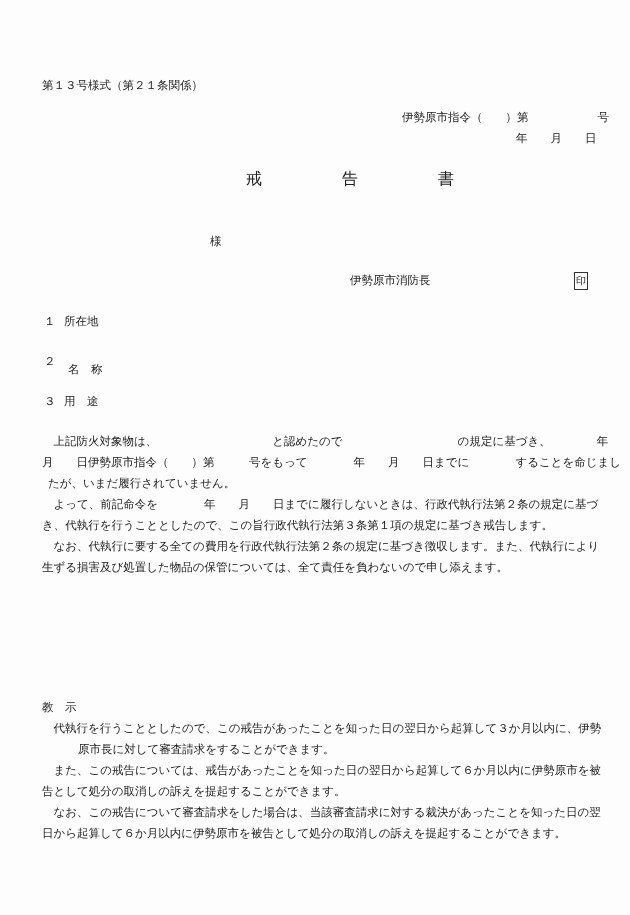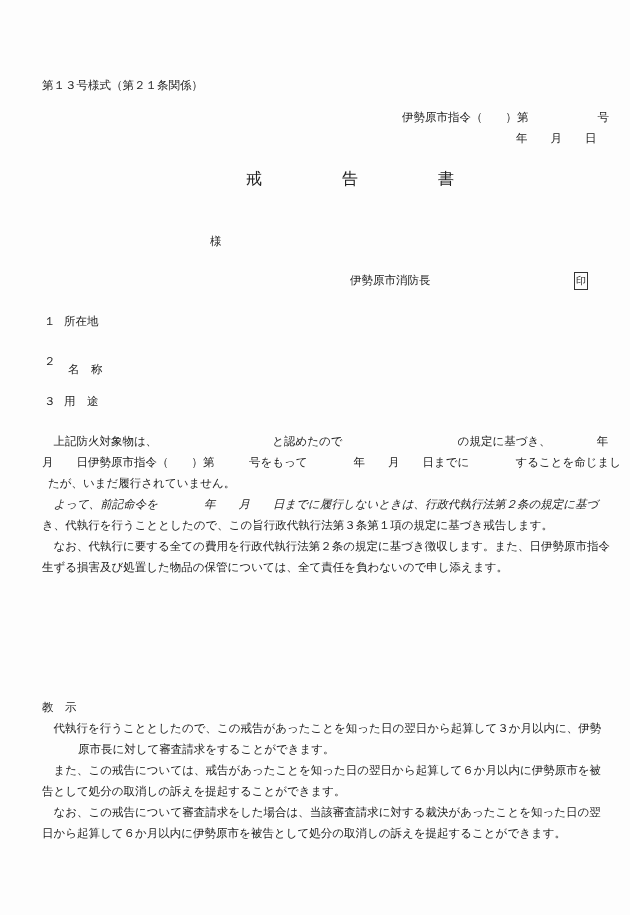--- a/index.html
+++ b/index.html
@@ -40,23 +40,23 @@
 </div>
 <div>
   <span class="t" style="left:44px;top:394px;">３</span>
   <span class="t" style="left:64px;top:394px;">用　途</span>
 </div>
 
 <div>
   <div class="t" style="left:42px;top:434px;">　上記防火対象物は、　　　　　　　　　　と認めたので　　　　　　　　　　の規定に基づき、　　　　年</div>
   <div class="t" style="left:42px;top:455px;">月　　日伊勢原市指令（　　）第　　　号をもって　　　　年　　月　　日までに　　　　することを命じまし</div>
   <div class="t" style="left:42px;top:476px;margin-left:6px;">たが、いまだ履行されていません。</div>
-  <div class="t" style="left:42px;top:497px;font-style:italic;">　よって、前記命令を　　　　年　　月　　日までに履行しないときは、行政代執行法第２条の規定に基づ</div>
+  <div class="t" style="left:42px;top:497px;">　よって、前記命令を　　　　年　　月　　日までに履行しないときは、行政代執行法第２条の規定に基づ</div>
   <div class="t" style="left:42px;top:518px;">き、代執行を行うこととしたので、この旨行政代執行法第３条第１項の規定に基づき戒告します。</div>
-  <div class="t" style="left:42px;top:539px;">　なお、代執行に要する全ての費用を行政代執行法第２条の規定に基づき徴収します。また、日伊勢原市指令</div>
+  <div class="t" style="left:42px;top:539px;">　なお、代執行に要する全ての費用を行政代執行法第２条の規定に基づき徴収します。また、代執行により</div>
   <div class="t" style="left:42px;top:560px;">生ずる損害及び処置した物品の保管については、全て責任を負わないので申し添えます。</div>
 </div>
 
 <div>
   <div class="t" style="left:42px;top:700px;">教　示</div>
   <div class="t" style="left:42px;top:721px;">　代執行を行うこととしたので、この戒告があったことを知った日の翌日から起算して３か月以内に、伊勢</div>
   <div class="t" style="left:42px;top:742px;margin-left:36px;">原市長に対して審査請求をすることができます。</div>
   <div class="t" style="left:42px;top:763px;">　また、この戒告については、戒告があったことを知った日の翌日から起算して６か月以内に伊勢原市を被</div>
   <div class="t" style="left:42px;top:784px;">告として処分の取消しの訴えを提起することができます。</div>
   <div class="t" style="left:42px;top:805px;">　なお、この戒告について審査請求をした場合は、当該審査請求に対する裁決があったことを知った日の翌</div>

